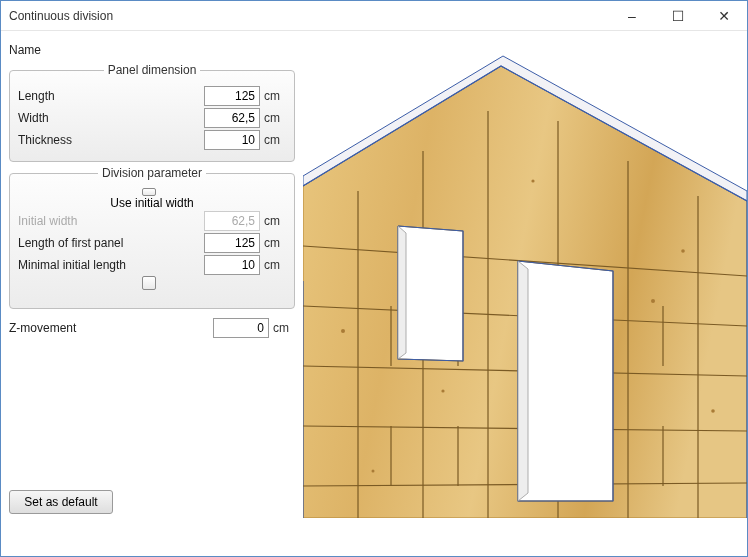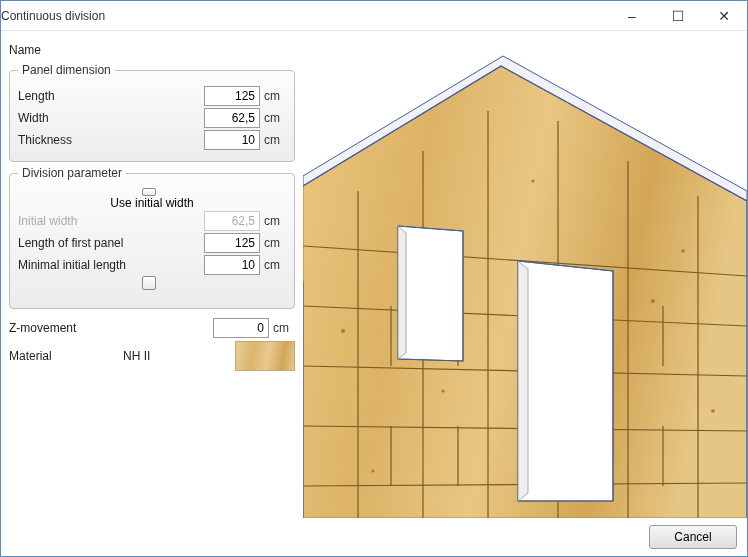--- a/index.html
+++ b/index.html
@@ -11,21 +11,21 @@
     width: 748px;
     height: 557px;
     overflow: hidden;
     border: 1px solid #5a8bc4;
   }
   .titlebar {
     height: 30px;
     background: #fff;
     display: flex;
     align-items: center;
-    padding-left: 0;
+    padding-left: 8px;
     border-bottom: 1px solid #e6e6e6;
   }
   .titlebar .title { flex: 1; font-size: 12px; color: #333; }
   .winbtn {
     width: 46px;
     height: 30px;
     display: flex;
     align-items: center;
     justify-content: center;
     color: #333;
@@ -77,20 +77,21 @@
     border: 1px solid #bfbfbf;
     border-radius: 4px;
     margin: 2px 0;
     padding: 8px 8px 10px 8px;
     background: linear-gradient(#fdfdfd,#ececec);
   }
   fieldset.group legend {
     padding: 0 4px;
     font-size: 12px;
     color: #333;
+    text-align: center;
   }
   .chk {
     width: 14px; height: 14px;
     border: 1px solid #8a8a8a;
     background: linear-gradient(#fff,#e9e9e9);
     display: inline-block;
     margin-right: 6px;
     vertical-align: middle;
     border-radius:2px;
   }
@@ -209,27 +210,23 @@
 
     <div style="height:6px"></div>
 
     <div class="row">
       <span class="label">Z-movement</span>
       <span class="spacer-col"></span>
       <input class="text-input num-input" value="0" style="">
       <span class="unit">cm</span>
     </div>
 
-    <div class="row" style="height:34px">
-      <span class="label">Material</span>
-      <span class="val">NH II</span>
-      <span class="swatch"></span>
-    </div>
 
     <div class="left-buttons">
+      <button class="std">Set as default</button>
     </div>
   </div>
 
   <div class="rightpane">
     <svg class="preview-svg" viewBox="0 0 444 487">
       <defs>
         <linearGradient id="woodGrad" x1="0" y1="0" x2="1" y2="0.2">
           <stop offset="0%" stop-color="#e9c77f"></stop>
           <stop offset="30%" stop-color="#ddb366"></stop>
           <stop offset="55%" stop-color="#e8c783"></stop>
@@ -291,14 +288,13 @@
         <circle cx="410" cy="380" r="1.8"></circle>
         <circle cx="70" cy="440" r="1.5"></circle>
         <circle cx="380" cy="220" r="1.8"></circle>
         <circle cx="230" cy="150" r="1.6"></circle>
       </g>
     </svg>
   </div>
 </div>
 
 <div class="footer">
-  <button class="std" style="min-width:88px">Cancel</button>
 </div>
 
 </body></html>

